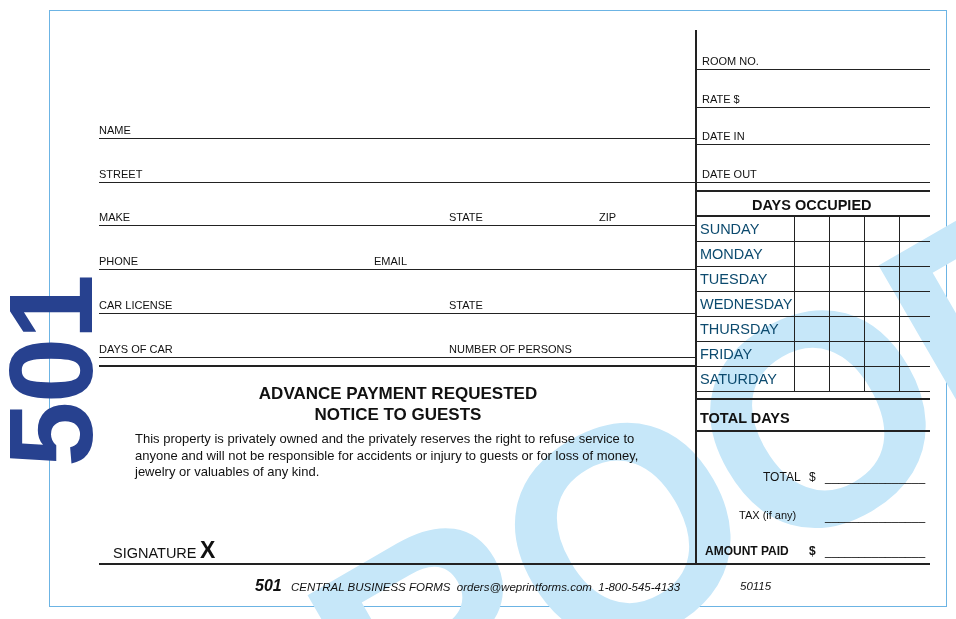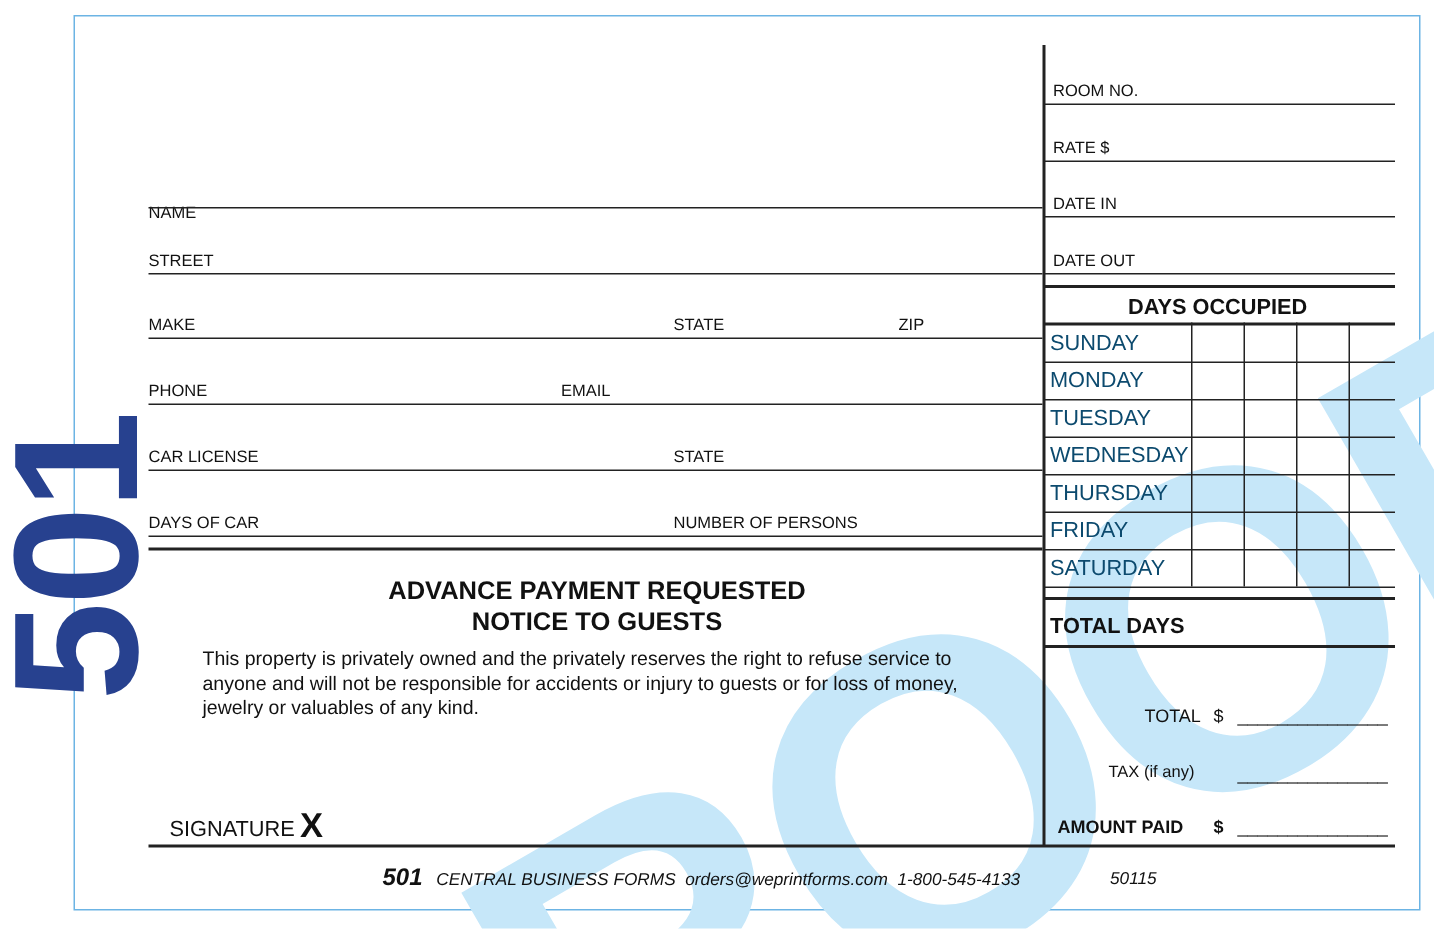--- a/index.html
+++ b/index.html
@@ -56,21 +56,21 @@
 
 <div class="big-number">
   <span>501</span>
 </div>
 
 <div class="layer">
 
 
   <div class="vline" style="left:695px; top:30px; height:534px; border-left-width:2px;"></div>
 
-  <span class="abs lbl" style="left:99px; top:136px;">NAME</span>
+  <span class="abs lbl" style="left:99px; top:124px;">NAME</span>
   <div class="hline" style="left:99px; top:138px; width:596px;"></div>
 
   <span class="abs lbl" style="left:99px; top:168px;">STREET</span>
   <div class="hline" style="left:99px; top:182px; width:596px;"></div>
 
   <span class="abs lbl" style="left:99px; top:211px;">MAKE</span>
   <span class="abs lbl" style="left:449px; top:211px;">STATE</span>
   <span class="abs lbl" style="left:599px; top:211px;">ZIP</span>
   <div class="hline" style="left:99px; top:225px; width:596px;"></div>
 

